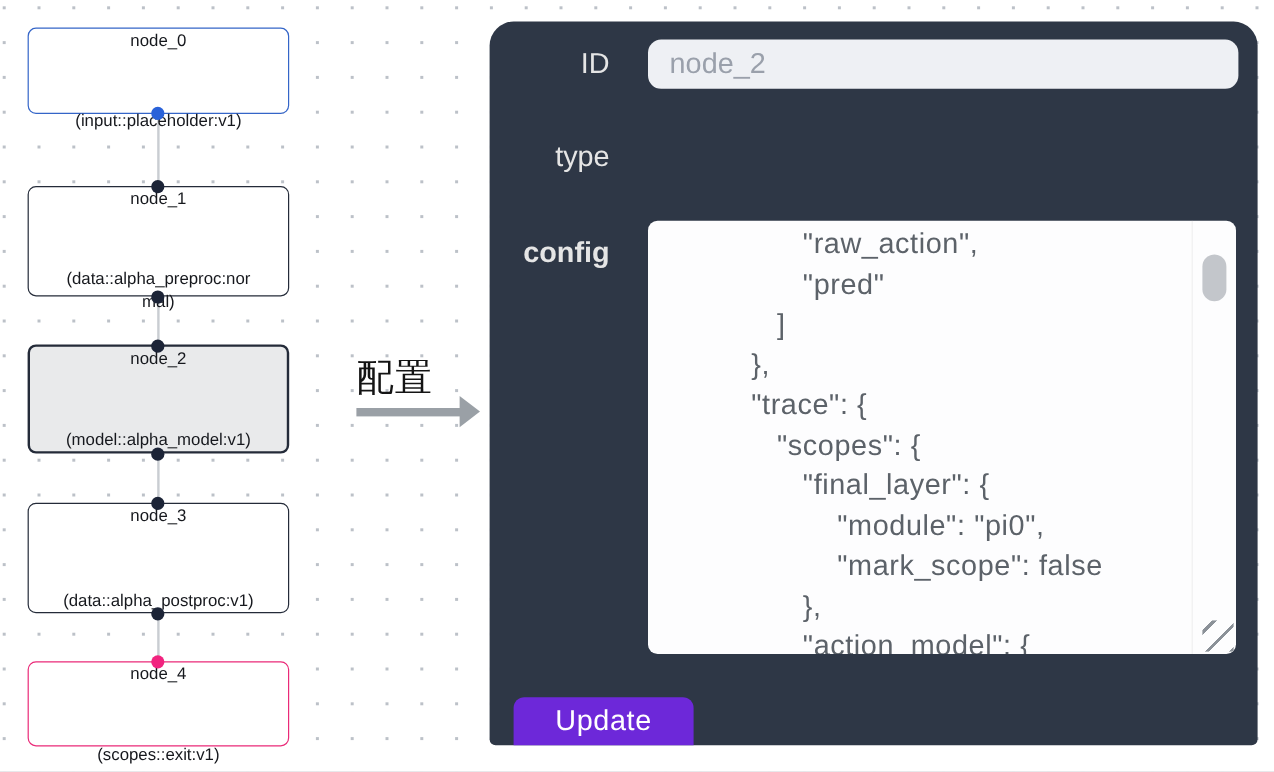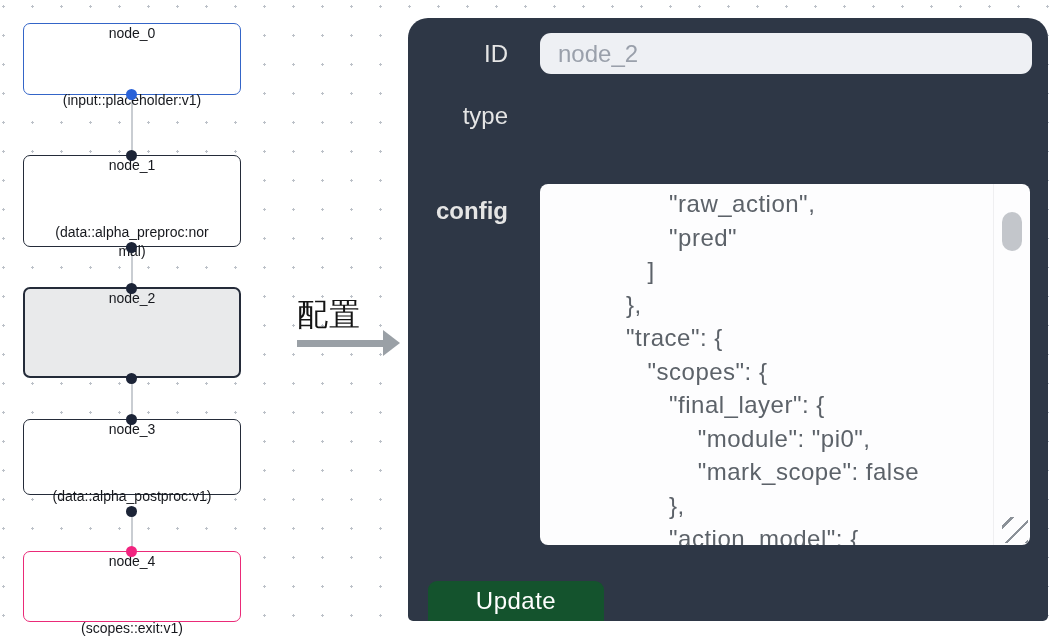--- a/index.html
+++ b/index.html
@@ -18,21 +18,21 @@
     position:absolute; left:23px; width:218px; background:#ffffff;
     border:1.5px solid #242b39; border-radius:7px;
     display:flex; flex-direction:column; justify-content:space-between; align-items:center;
     text-align:center; color:#16181d; font-size:14px; line-height:19px;
     padding:0 28px;
   }
   .node .sub { word-break:break-all;margin-top:48px; }
   .node-input    { top:23px;  height:72px; border-color:#3465c8; }
   .node-n1       { top:155px; height:92px;padding-left:28px; }
   .node-selected { top:287px; height:91px; border-width:2.5px; background:#e9eaeb; }
-  .node-n3       { top:419px; height:76px; }
+  .node-n3       { top:419px; height:92px; }
   .node-output   { top:551px; height:71px; border-color:#ea2a78; }
 
   .edge { position:absolute; left:131px; width:2px; background:#c9cdd2; }
   .edge-0 { top:95px;  height:60px; }
   .edge-1 { top:247px; height:41px; }
   .edge-2 { top:378px; height:41px; }
   .edge-3 { top:511px; height:40px; }
 
   .port { position:absolute; left:126px; width:11px; height:11px; border-radius:50%; background:#1c2437; }
   .port-blue { background:#2a62d9; }
@@ -43,21 +43,21 @@
   .arrow-shaft { position:absolute; left:297px; top:340px; width:87px; height:7px; background:#9aa0a6; }
   .arrow-head  { position:absolute; left:383px; top:330px; width:0; height:0;
                  border-left:17px solid #9aa0a6; border-top:13.5px solid transparent; border-bottom:13.5px solid transparent; }
 
   
   .panel { position:absolute; left:408px; top:18px; width:640px; height:603px;
            background:#2e3746; border-radius:20px 20px 5px 5px; }
   .field-label { position:absolute; left:0; width:100px; text-align:right;
                  color:#e5e5e5; font-size:24px; }
   .lbl-id     { top:22px; }
-  .lbl-type   { top:84px; }
+  .lbl-type   { top:99px; }
   .lbl-config { top:179px;font-weight:bold; }
 
   .txt-input { position:absolute; left:132px; width:492px; height:41px;
                background:#eef0f4; border:none; outline:none; border-radius:11px;
                color:#9aa0ab; font-size:24px; padding:0 18px;
                font-family:"Liberation Sans", sans-serif; }
   .inp-id   { top:15px; }
   .inp-type { top:91px; height:43px; }
 
   .config-box { position:absolute; left:132px; top:166px; width:490px; height:361px;
@@ -66,22 +66,22 @@
                     font-family:"Liberation Sans", sans-serif;
                     font-size:24px; line-height:33.5px; letter-spacing:0.5px; color:#5c6269; }
   .scroll-gutter { position:absolute; top:0; bottom:0; right:36px; width:1px; background:#efeff1; }
   .scroll-thumb  { position:absolute; right:8px; top:28px; width:20px; height:39px;
                    border-radius:10px; background:#c3c6cb; }
   .resize-grip   { position:absolute; right:2px; bottom:2px; width:26px; height:26px;
                    background: repeating-linear-gradient(135deg,
                       transparent 0 6px, #8b9198 6px 8.5px, transparent 8.5px 14px);
                    }
 
-  .update-btn { position:absolute; left:20px; top:563px; width:176px; height:40px;
-                background:#14532d; border:none; border-radius:9px 9px 0 0;
+  .update-btn { position:absolute; left:20px; top:563px; width:150px; height:40px;
+                background:#6d28d9; border:none; border-radius:9px 9px 0 0;
                 color:#ffffff; font-size:24px; letter-spacing:0.5px;
                 display:flex; align-items:center; justify-content:center;
                 font-family:"Liberation Sans", sans-serif; cursor:pointer; }
 </style>
 </head>
 <body>
 
 <div class="stage">
 
   <div>
@@ -96,20 +96,21 @@
       <div class="sub">(input::placeholder:v1)</div>
     </div>
 
     <div class="node node-n1">
       <div>node_1</div>
       <div class="sub">(data::alpha_preproc:normal)</div>
     </div>
 
     <div class="node node-selected">
       <div>node_2</div>
+      <div class="sub">(model::alpha_model:v1)</div>
     </div>
 
     <div class="node node-n3">
       <div>node_3</div>
       <div class="sub">(data::alpha_postproc:v1)</div>
     </div>
 
     <div class="node node-output">
       <div>node_4</div>
       <div class="sub">(scopes::exit:v1)</div>

